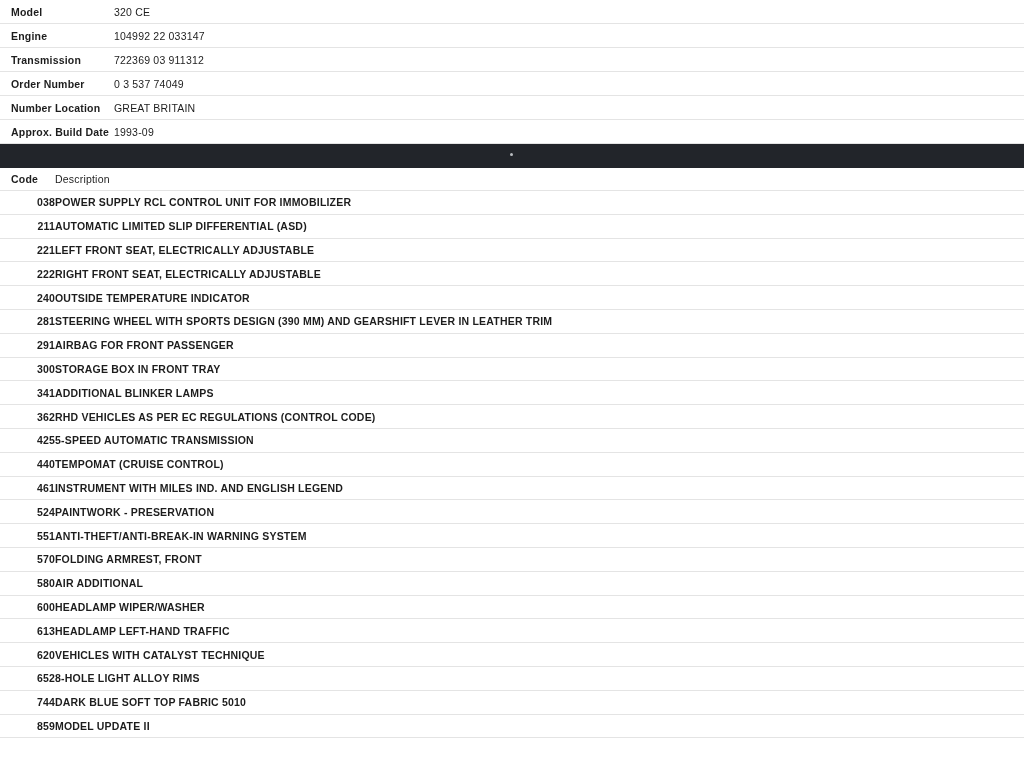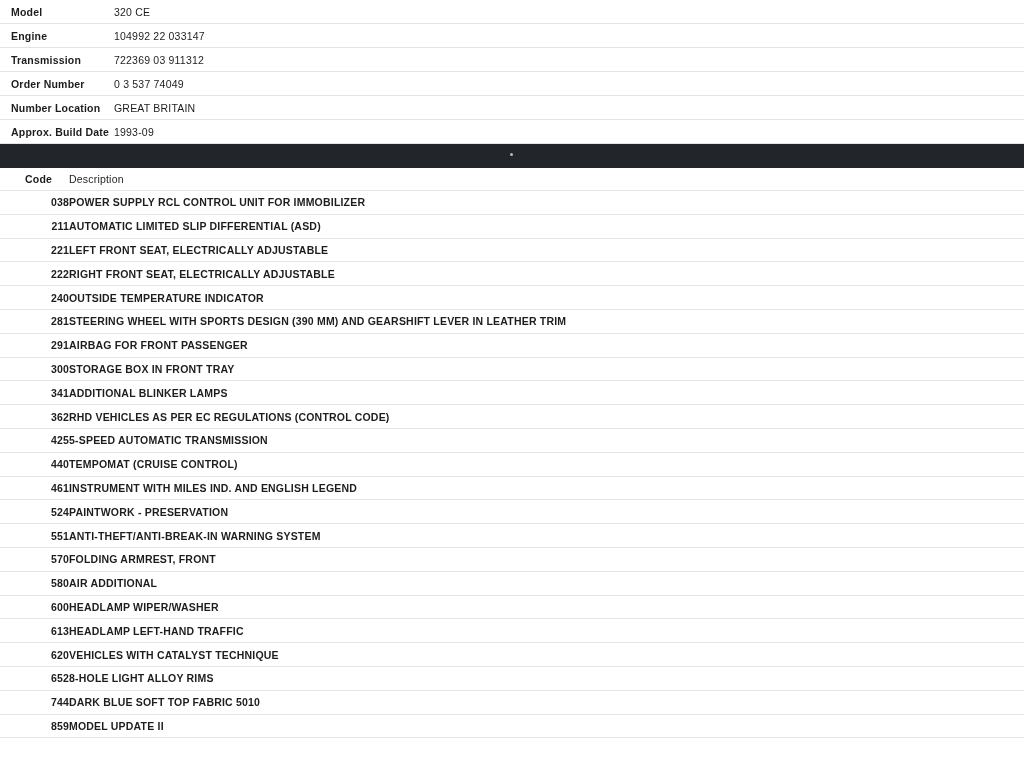--- a/index.html
+++ b/index.html
@@ -80,21 +80,21 @@
     padding: 0;
     height: 22.8px;
     vertical-align: middle;
     font-size: 10.5px;
     letter-spacing: 0.2px;
     text-align: left;
   }
   .codes-table th.c-code,
   .codes-table td.c-code {
     width: 44px;
-    padding-left: 25px;
+    padding-left: 11px;
     font-weight: 600;
     color: #1d1d1d;
     white-space: nowrap;
   }
   .codes-table th.c-desc,
   .codes-table td.c-desc {
     padding-left: 0px;
     font-weight: 400;
     color: #1d1d1d;
   }

